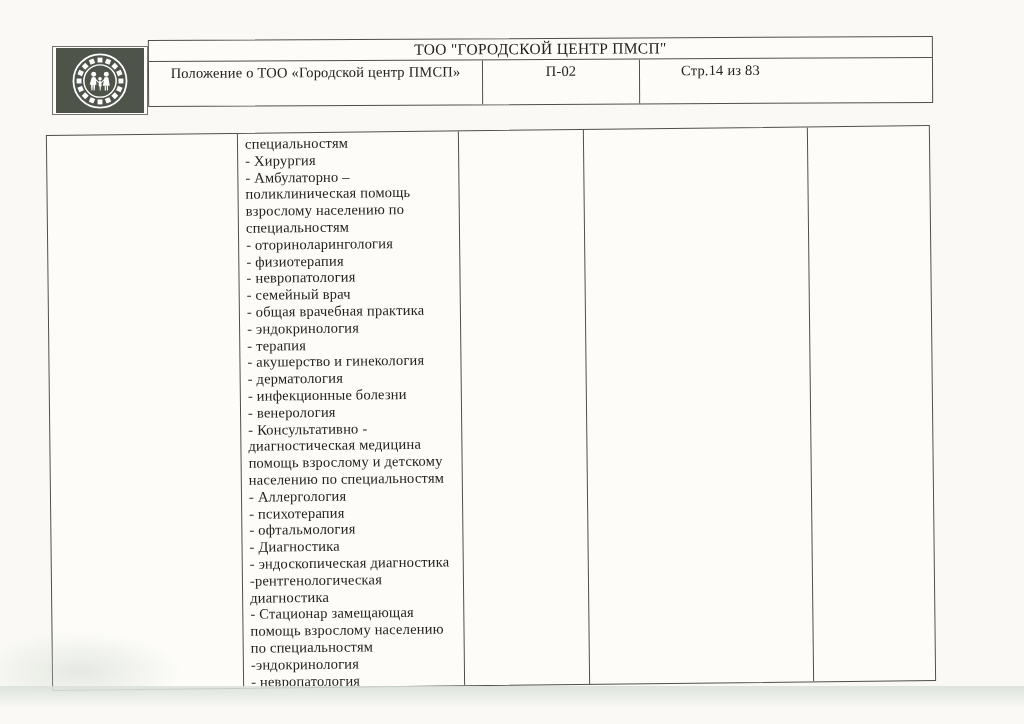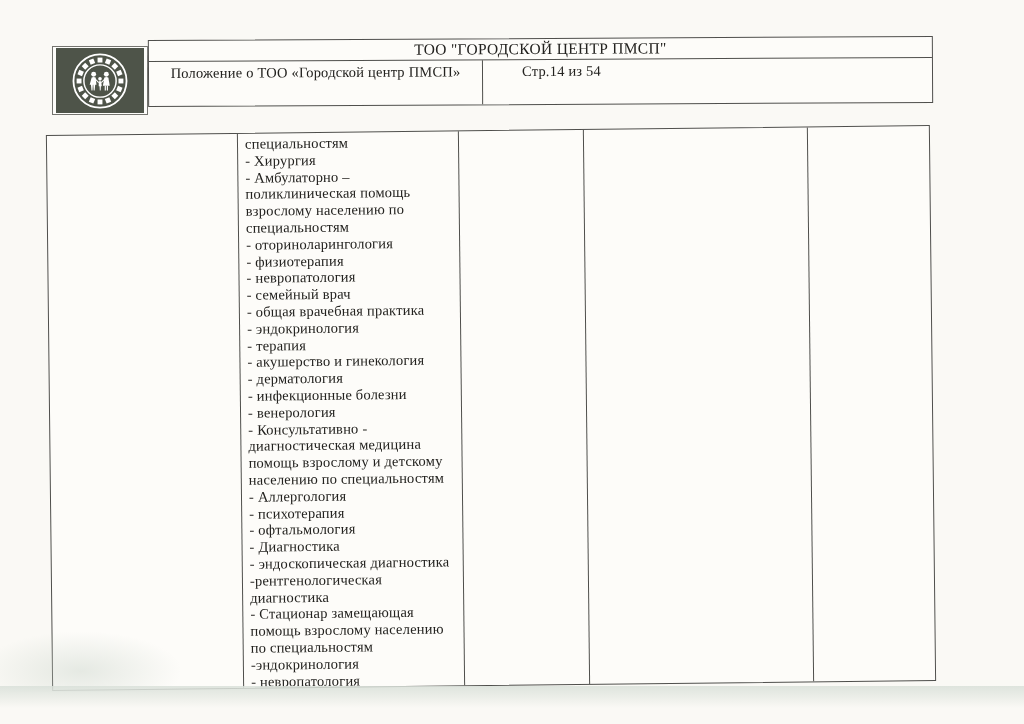--- a/index.html
+++ b/index.html
@@ -118,21 +118,22 @@
           <path d="M37.1 29.2 L33.1 33.4 L33.8 34.2 L37.8 30 z"></path>
         </g>
       </svg>
     </div>
   </div>
 
   <div class="header-table">
     <div class="header-title-row">ТОО "ГОРОДСКОЙ ЦЕНТР ПМСП"</div>
     <div class="header-row2">
       <div class="header-cell">Положение о ТОО «Городской центр ПМСП»</div>
-      <div class="header-cell">Стр.14 из 54</div>
+      <div class="header-cell">П-02</div>
+      <div class="header-cell">Стр.14 из 83</div>
     </div>
   </div>
 
   <div class="body-table">
     <div class="body-col"></div>
     <div class="body-col">
       <div class="col-content">
           <div class="line">специальностям</div>
           <div class="line">- Хирургия</div>
           <div class="line">- Амбулаторно –</div>

